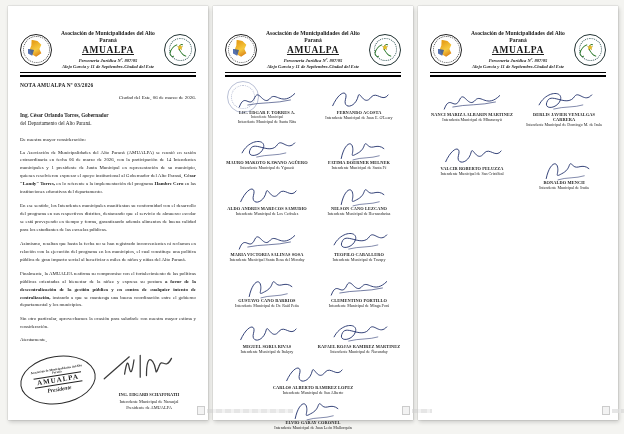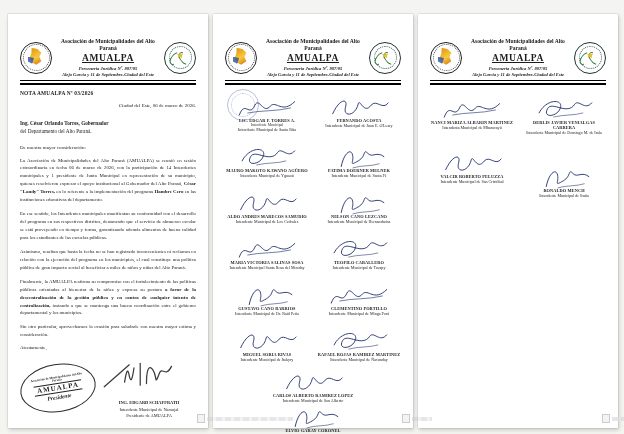--- a/index.html
+++ b/index.html
@@ -1,19 +1,19 @@
 <!DOCTYPE html>
 <html><head>
 <meta charset="utf-8">
 <style>
   html,body{margin:0;padding:0;}
   body{width:624px;height:434px;background:#f4f4f1;font-family:"Liberation Serif",serif;color:#1c1c1c;overflow:hidden;}
   .canvas{box-sizing:border-box;width:624px;height:434px;display:flex;gap:5px;padding:6px 4px 10px 8px;}
   .page{flex:0 0 200px;box-sizing:border-box;width:200px;height:414px;background:#fff;position:relative;
-        box-shadow:0 0 1px rgba(0,0,0,.35),1px 2px 4px rgba(0,0,0,.18);padding:10px 12px;margin-top:8px;}
+        box-shadow:0 0 1px rgba(0,0,0,.35),1px 2px 4px rgba(0,0,0,.18);padding:10px 12px;}
   
   .lh{display:flex;align-items:center;gap:4px;margin-top:14px;}
   .lh-center{flex:1;text-align:center;line-height:1.25;}
   .lh-org{font-size:5.6px;font-weight:bold;}
   .lh-acr{font-size:9.5px;font-weight:bold;text-decoration:underline;letter-spacing:.6px;margin:1px 0;}
   .lh-legal,.lh-addr{font-size:4.6px;font-weight:bold;font-style:italic;color:#222;}
   .logo{width:30px;height:30px;border-radius:50%;border:1.4px solid #222;position:relative;flex:0 0 auto;background:#fff;overflow:hidden;}
   .logo .blob{position:absolute;left:8px;top:5px;width:13px;height:17px;background:linear-gradient(150deg,#e8a21c 20%,#f6c93f 55%,#d97f14 90%);clip-path:polygon(20% 0,65% 8%,95% 30%,80% 55%,95% 80%,55% 100%,25% 88%,5% 60%,18% 35%);}
   .logo .blob2{position:absolute;left:7px;top:14px;width:6px;height:7px;background:#2b4fa0;clip-path:polygon(0 0,100% 20%,70% 100%,0 70%);opacity:.8;}
   .logo .ring-text{position:absolute;inset:1.5px;border-radius:50%;border:1px dotted #555;}

